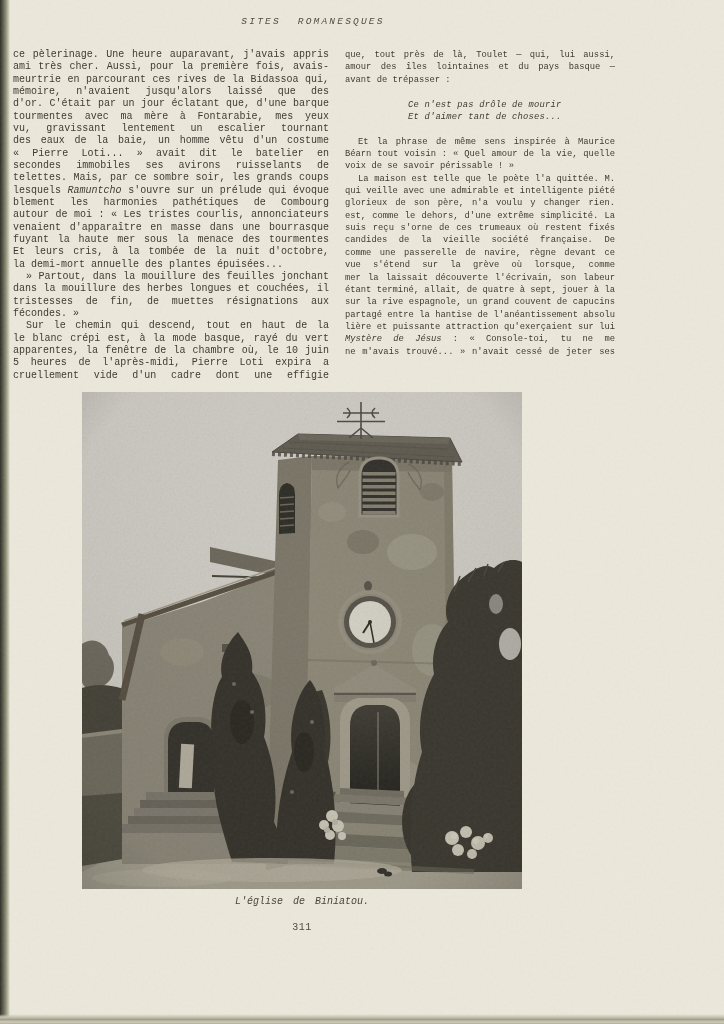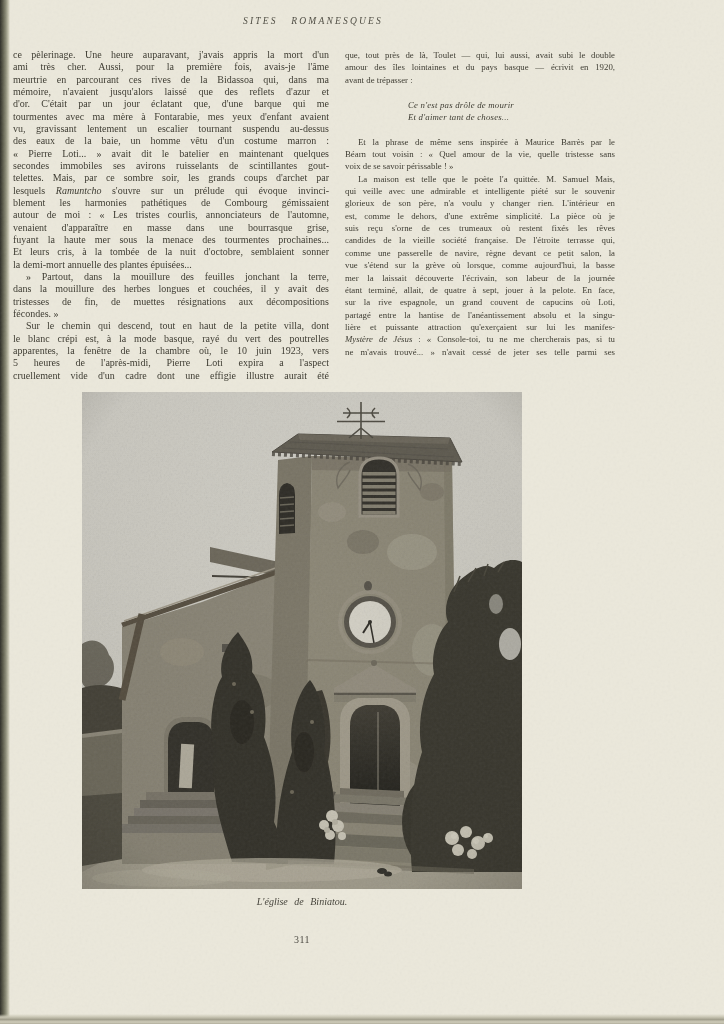--- a/index.html
+++ b/index.html
@@ -1,19 +1,19 @@
 <!DOCTYPE html>
 <html><head>
 <meta charset="utf-8">
 <style>
   html,body { margin:0; padding:0; background:#d8d5c8; }
   .page {
     position:relative; width:724px; height:1024px;
     background:#ebe8db;
-    font-family:Liberation Serif, serif;
+    font-family:Liberation Mono, monospace;
     color:#3b392f;
     overflow:hidden;
   }
   .spine {
     position:absolute; left:0; top:0; bottom:0; width:10px;
     background:linear-gradient(to right,#2e2e27 0%,#5d5d4c 30%,#8f8f7a 60%,#c7c5b1 85%,#ebe8db 100%);
   }
   .bottom-edge {
     position:absolute; left:0; right:0; bottom:0; height:10px;
     background:linear-gradient(to bottom,rgba(0,0,0,0) 0%,#c9c6b4 30%,#a3a08e 55%,#cfccba 80%,#b0ad9b 100%);
@@ -30,21 +30,21 @@
   .tline { text-align:justify; text-align-last:justify; height:12.33px; overflow:hidden; }
   .col-right .tline { height:12.35px; }
   .tline.endline { text-align-last:left; }
   .para.indent .tline:first-child { text-indent:13px; }
   .para.verse { margin:13px 0 12px 63px; font-style:italic; }
   .para.verse .tline { text-align:left; text-align-last:left; letter-spacing:.2px; }
   .photo-wrap { position:absolute; left:82px; top:392px; width:440px; height:497px; }
   .photo-wrap svg { display:block; }
   .caption-block { position:absolute; left:82px; top:896px; width:440px; text-align:center; }
   .caption { font-style:italic; font-size:10px; word-spacing:4px; color:#45433a; }
-  .pageno { margin-top:27px; font-size:10px; letter-spacing:.5px; color:#4a4840; }
+  .pageno { margin-top:15px; font-size:10px; letter-spacing:.5px; color:#4a4840; }
   .paper-grain { position:absolute; left:0; top:0; pointer-events:none; opacity:.06; }
 </style>
 </head>
 <body>
 
 <div class="page">
 
   <div class="spine"></div>
 
   <div class="running-head">SITES ROMANESQUES</div>

